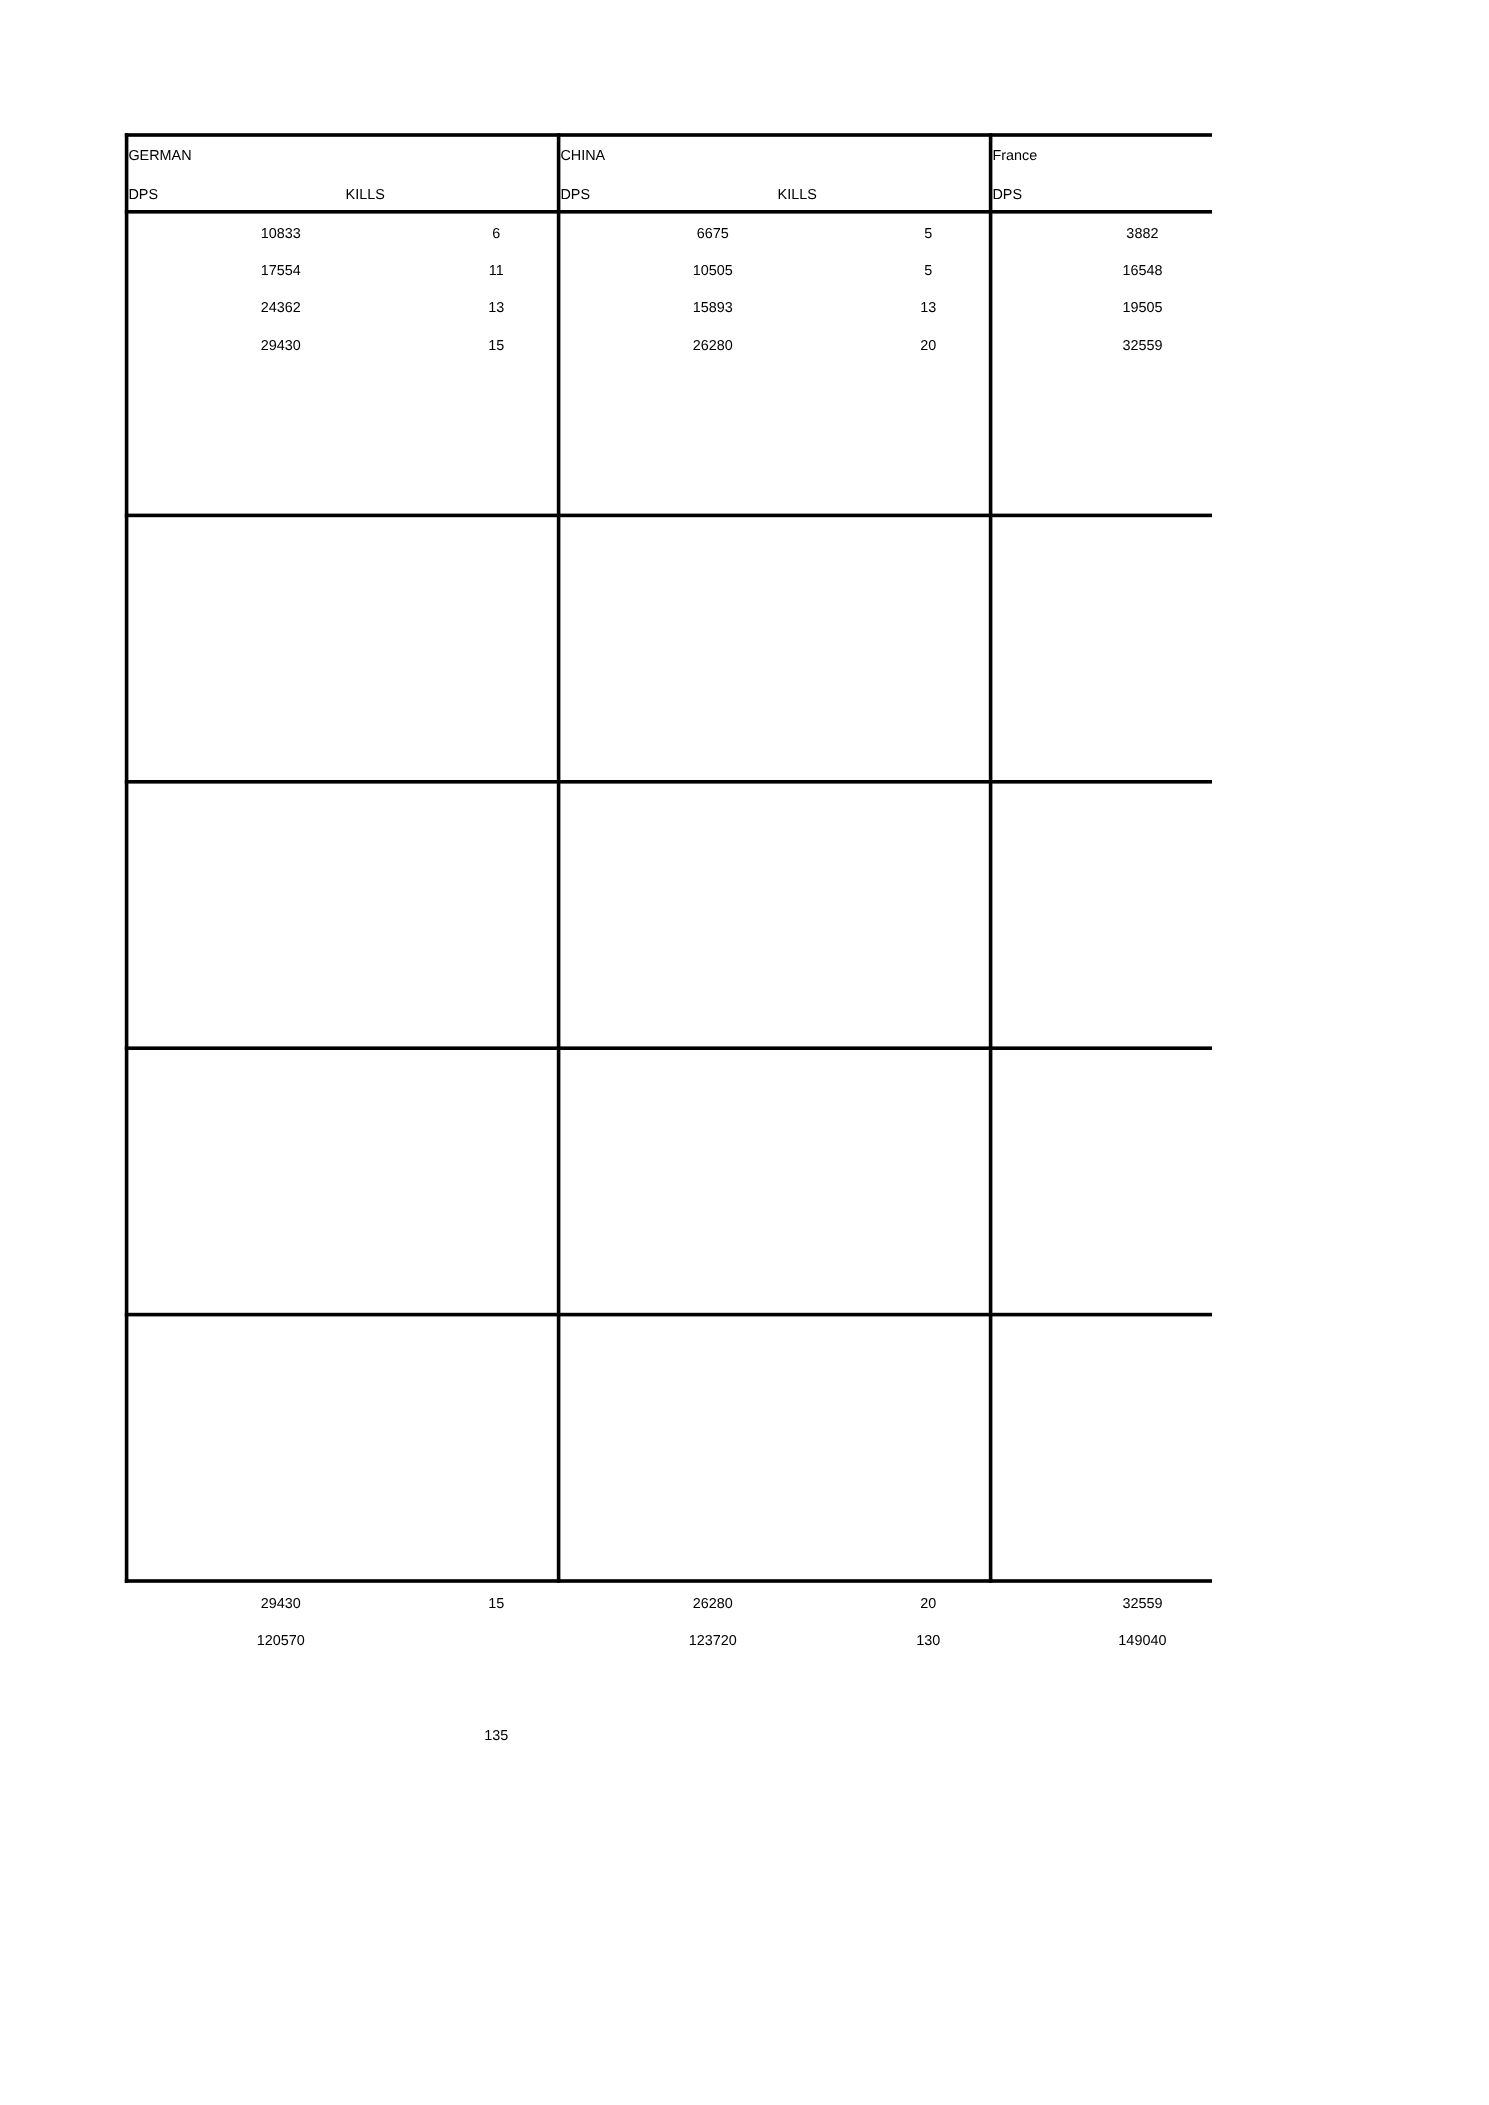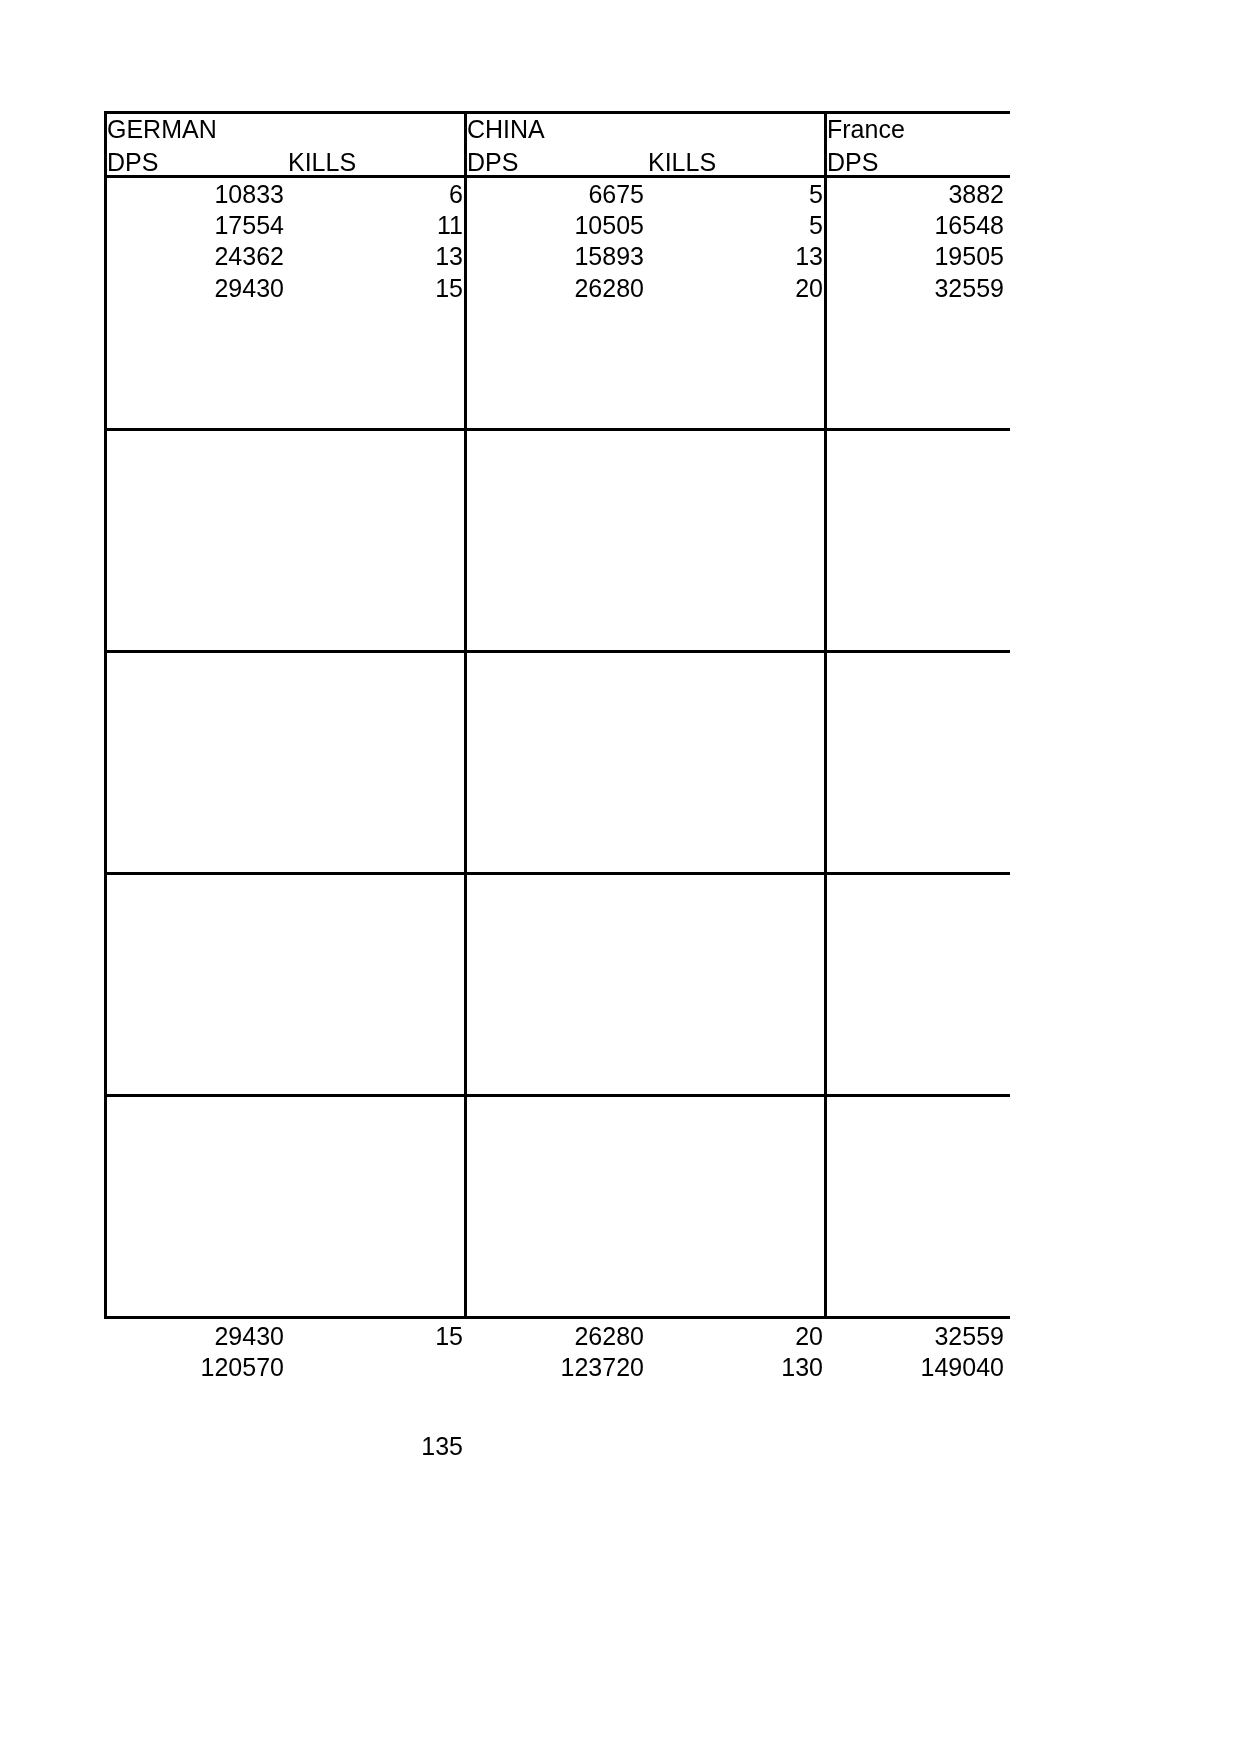--- a/index.html
+++ b/index.html
@@ -1,18 +1,18 @@
 <!DOCTYPE html>
 <html><head>
 <meta charset="utf-8">
 <style>
   html,body{margin:0;padding:0;background:#fff;}
   body{width:1241px;height:1754px;position:relative;overflow:hidden;font-family:"Liberation Sans","DejaVu Sans",sans-serif;color:#000;}
-  .t{position:absolute;font-size:25px;line-height:24px;white-space:nowrap;}
-  .r{text-align:right;}
+  .t{position:absolute;font-size:12px;line-height:24px;white-space:nowrap;}
+  .r{text-align:center;}
   .hl{position:absolute;height:3px;background:#000;}
   .vl{position:absolute;width:3px;background:#000;}
 </style>
 </head>
 <body>
 
 <div>
 
   <div class="hl" style="left:104px;top:111px;width:906px;"></div>
   <div class="hl" style="left:104px;top:175px;width:906px;"></div>

